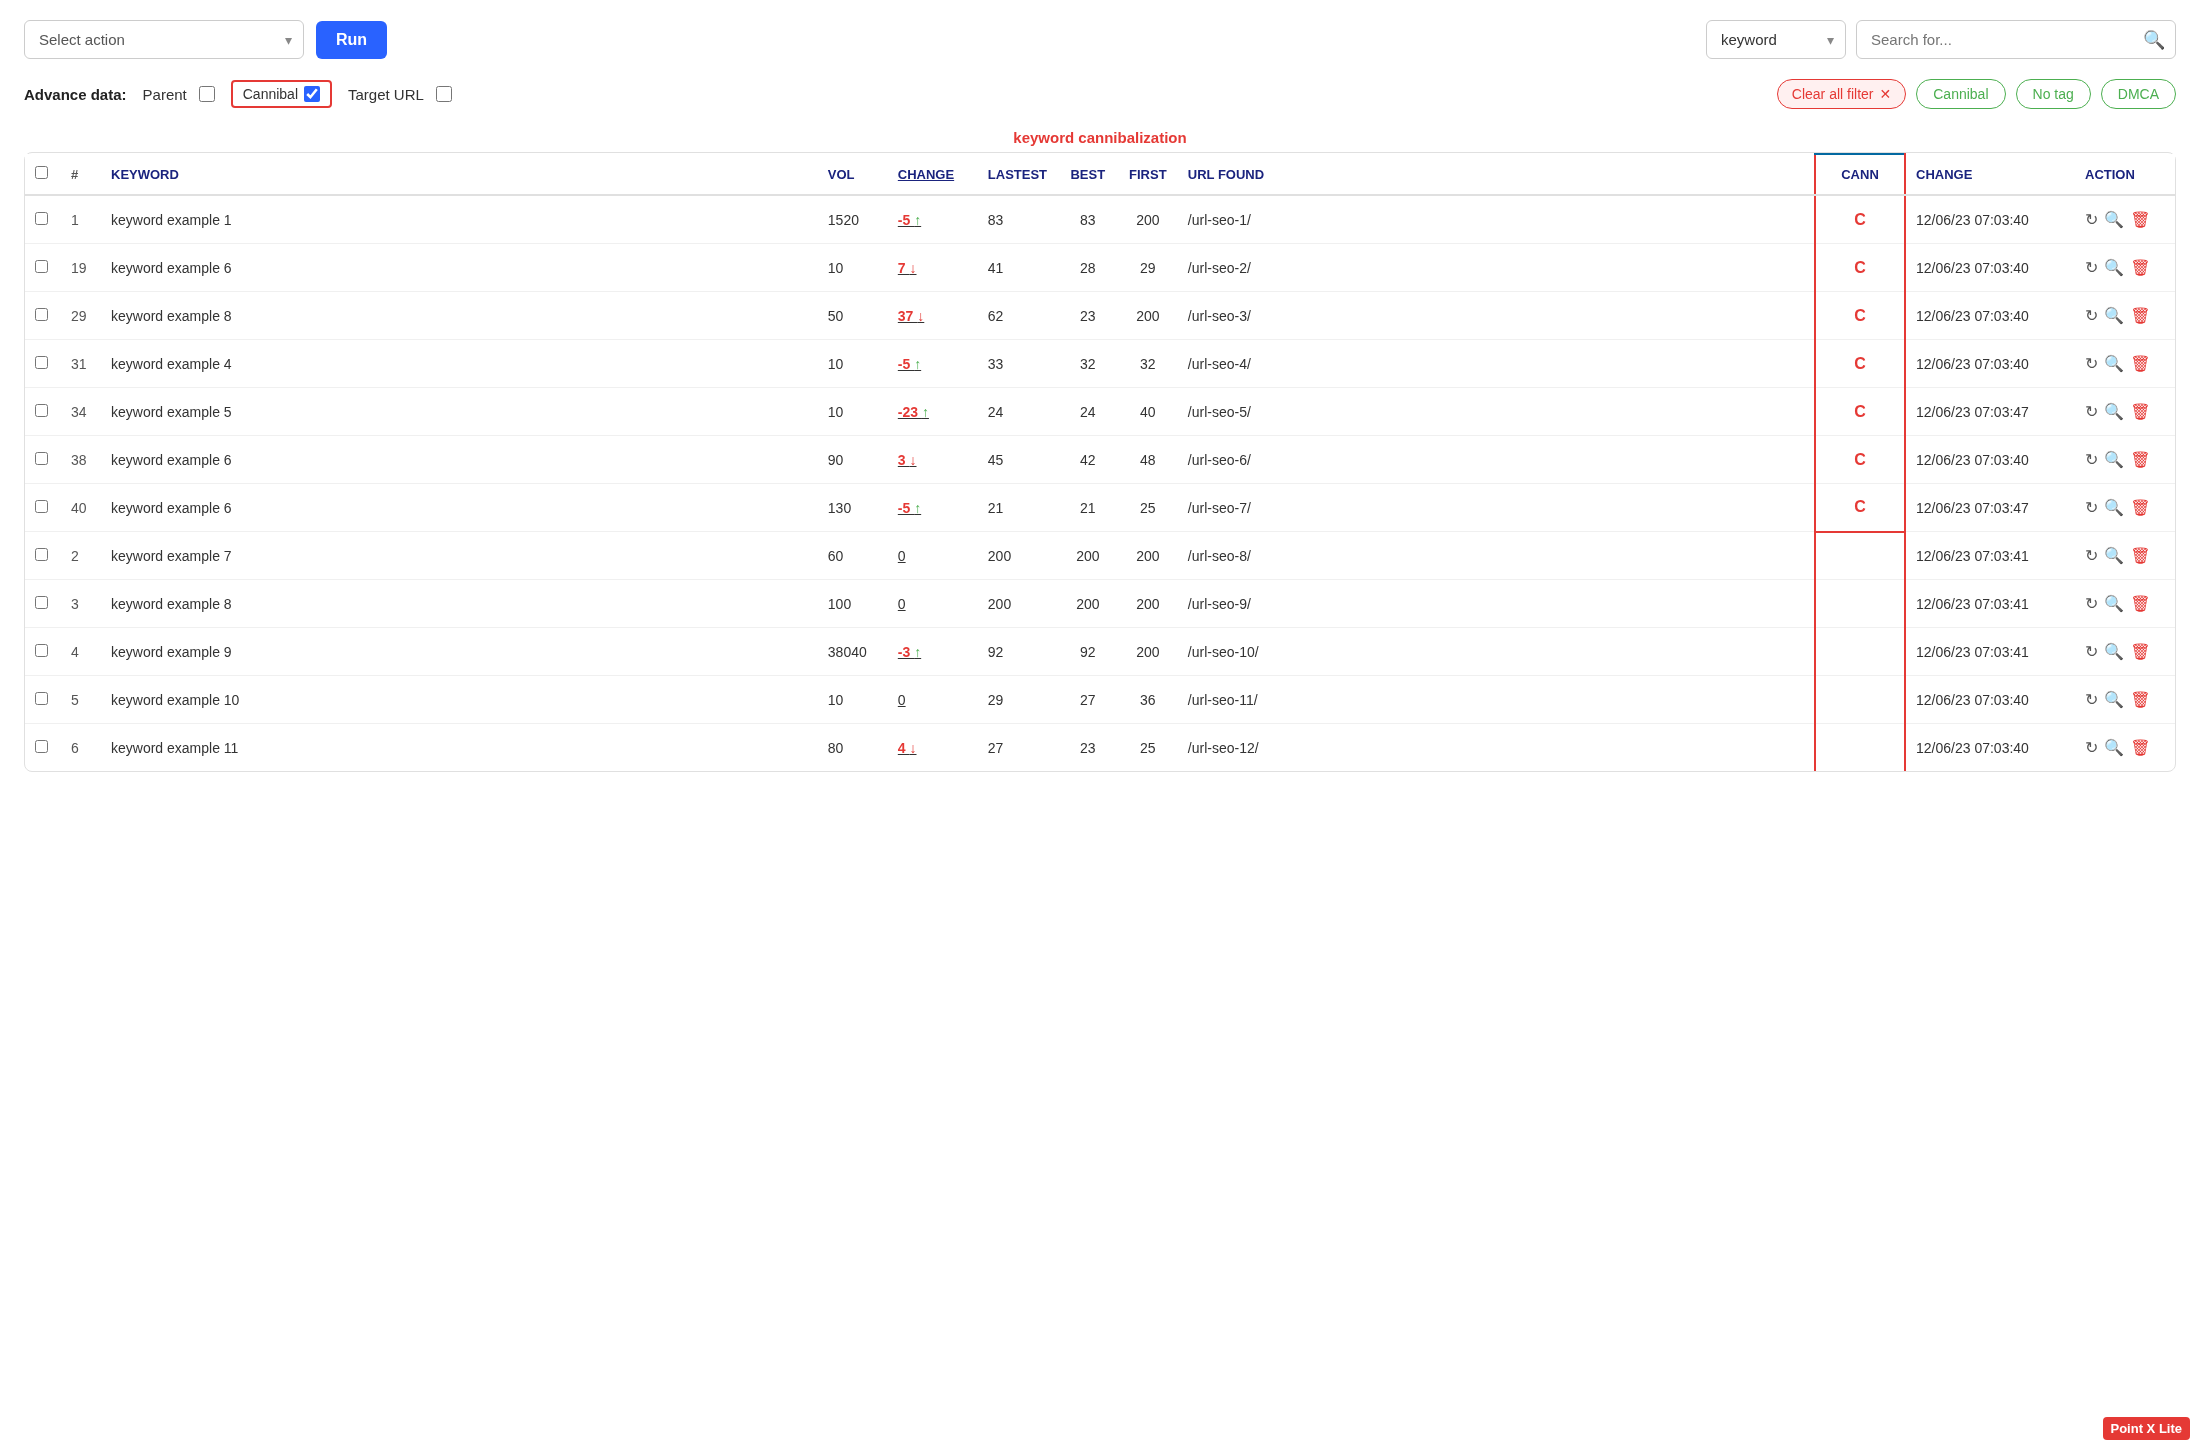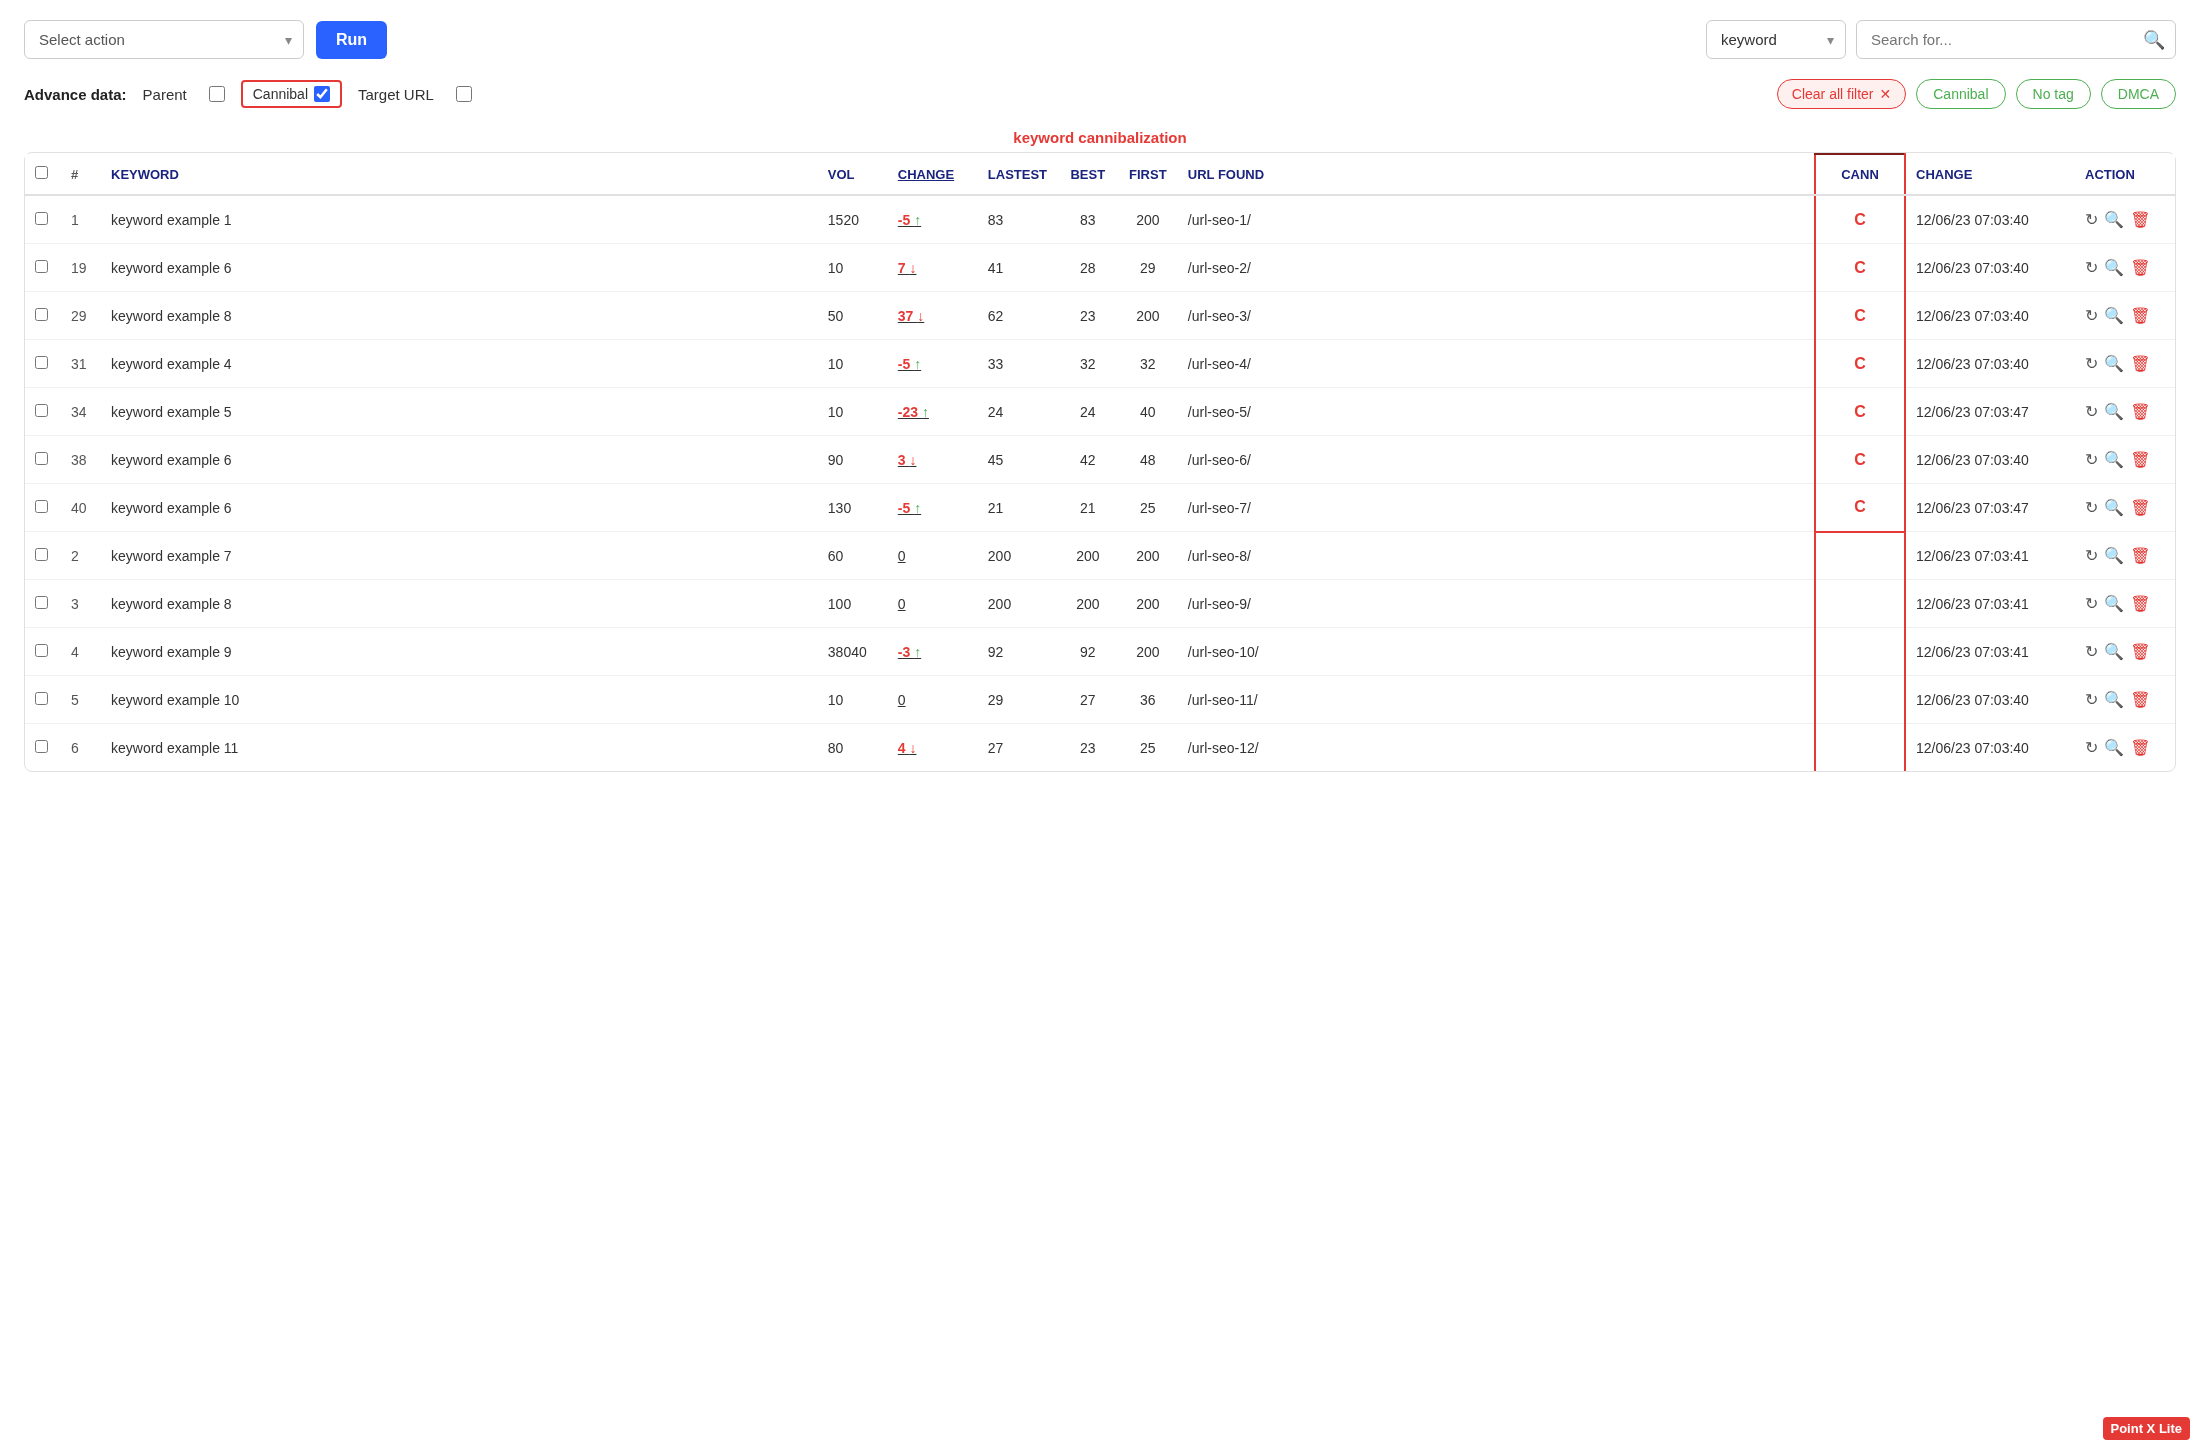--- a/index.html
+++ b/index.html
@@ -15,21 +15,21 @@
     .toolbar-right { margin-left: auto; display: flex; align-items: center; gap: 10px; }
     .keyword-select-wrapper { position: relative; }
     .keyword-select { padding: 10px 36px 10px 14px; border: 1px solid #ccc; border-radius: 6px; appearance: none; font-size: 15px; color: #333; background: #fff; cursor: pointer; min-width: 140px; }
     .search-box-wrapper { position: relative; }
     .search-box { padding: 10px 40px 10px 14px; border: 1px solid #ccc; border-radius: 6px; font-size: 15px; width: 320px; color: #888; }
     .search-icon-btn { position: absolute; right: 10px; top: 50%; transform: translateY(-50%); background: none; border: none; cursor: pointer; color: #555; font-size: 18px; }
 
     
     .adv-row { display: flex; align-items: center; gap: 16px; margin-bottom: 14px; }
     .adv-label { font-weight: 700; font-size: 15px; color: #222; }
-    .adv-item { display: flex; align-items: center; gap: 22px; font-size: 15px; color: #333; }
+    .adv-item { display: flex; align-items: center; gap: 12px; font-size: 15px; color: #333; }
     .adv-item input[type="checkbox"] { width: 16px; height: 16px; cursor: pointer; }
     .cannibal-box { border: 2px solid #e53935; border-radius: 4px; padding: 4px 10px; display: flex; align-items: center; gap: 6px; }
     .cannibal-checkbox { accent-color: #2962ff; width: 16px; height: 16px; cursor: pointer; }
 
     .filter-chips { margin-left: auto; display: flex; align-items: center; gap: 10px; }
     .clear-filter-btn { display: flex; align-items: center; gap: 6px; padding: 6px 14px; border: 1px solid #e53935; border-radius: 20px; background: #fff0f0; color: #e53935; font-size: 14px; cursor: pointer; }
     .chip { padding: 6px 16px; border-radius: 20px; font-size: 14px; font-weight: 500; cursor: pointer; }
     .chip-cannibal { background: #fff; color: #4caf50; border: 1px solid #4caf50; }
     .chip-notag { background: #fff; color: #4caf50; border: 1px solid #4caf50; }
     .chip-dmca { background: #fff; color: #4caf50; border: 1px solid #4caf50; }
@@ -142,21 +142,21 @@
             <input type="checkbox" style="">
           </th>
           <th class="col-hash">#</th>
           <th class="col-keyword">KEYWORD</th>
           <th class="col-vol">VOL</th>
           <th class="col-change">CHANGE</th>
           <th class="col-lastest">LASTEST</th>
           <th class="col-best center">BEST</th>
           <th class="col-first center">FIRST</th>
           <th class="col-url">URL FOUND</th>
-          <th class="col-cann cann-cell" style="border-top: 2px solid #7f1d1d;">CANN</th>
+          <th class="col-cann cann-cell" style="border-top: 2px solid #0369a1;">CANN</th>
           <th class="col-update">CHANGE</th>
           <th class="col-action">ACTION</th>
         </tr>
       </thead>
       <tbody id="table-body">
 
       <tr>
       <td class="td-checkbox"><input type="checkbox" style=""></td>
       <td class="col-hash">1</td>
       <td class="col-keyword">keyword example 1</td>

